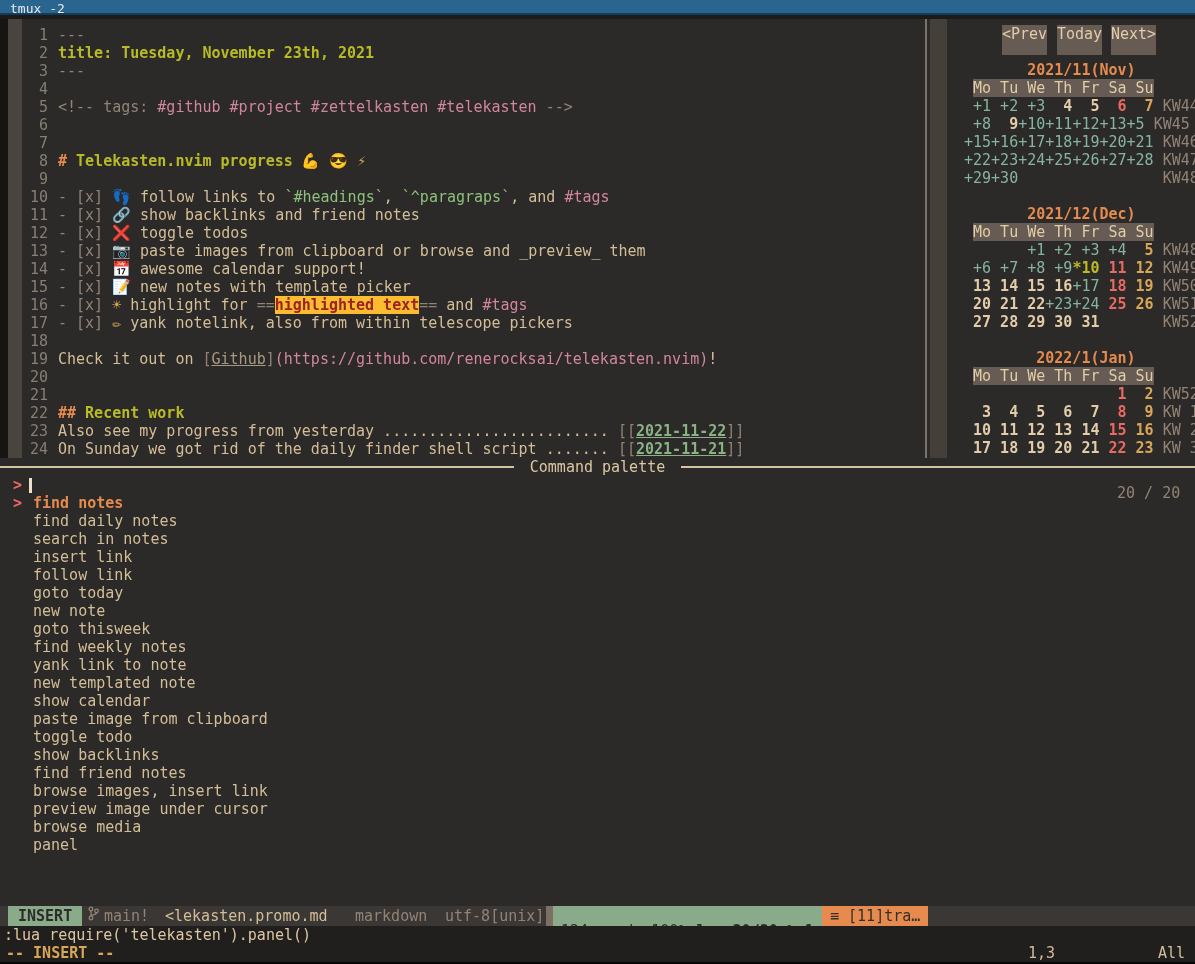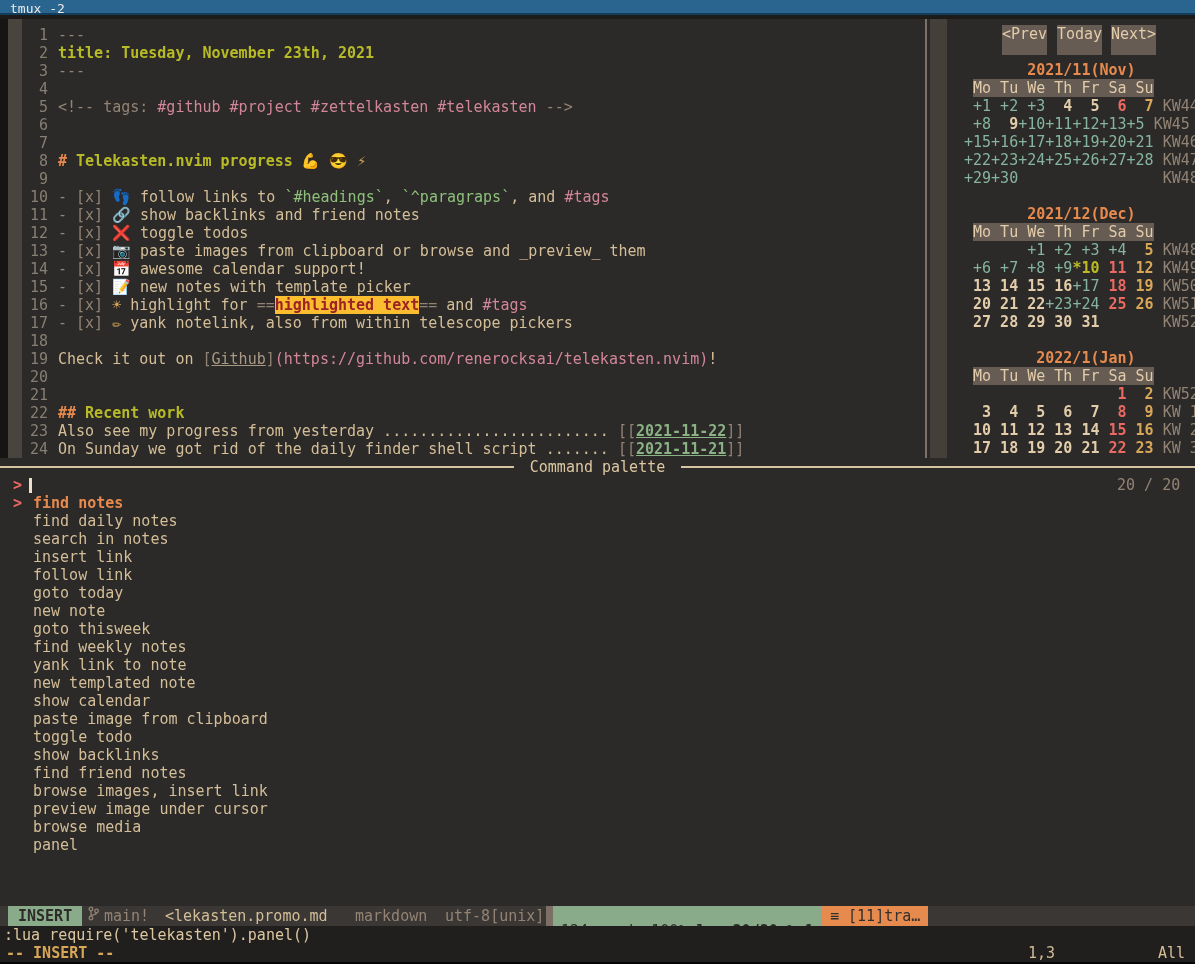--- a/index.html
+++ b/index.html
@@ -41,21 +41,21 @@
   .s-today{color:#bcbb26;font-weight:bold}
   .s-kw{color:#928374}
   
   .palette{position:absolute;left:0;top:439px;width:1195px;height:448px;background:#2b2a28;}
   .divider{display:flex;align-items:center;height:18px;}
   .divider .dline{flex:1;height:2px;background:#d5c4a1;}
   .divider .dtitle{margin:0 16px;color:#ddc7a1;}
   .prompt-row{position:relative;height:18px;}
   .pcaret{position:absolute;left:13px;color:#ea6962;font-weight:bold;}
   .cursor{position:absolute;left:29px;top:2px;width:3px;height:15px;background:#ece1c8;}
-  .pcounter{position:absolute;left:1117px;color:#928374;}
+  .pcounter{position:absolute;left:1117px;color:#928374;margin-top:8px;}
   .pitem{position:relative;height:18px;padding-left:33px;color:#d4be98;white-space:pre;}
   .pitem.sel{color:#e78a4e;font-weight:bold;}
   .pitem .icaret{position:absolute;left:13px;color:#ea6962;}
   
   .statusline{position:absolute;left:0;top:906px;width:1195px;height:20px;background:#3a3735;line-height:20px;}
   .statusline>span{position:absolute;top:0;height:20px;}
   .sl-mode{left:8px;padding:0 10px;background:#8aab8a;color:#2e2c2a;font-weight:bold;}
   .sl-branchicon{left:88px;width:12px;}
   .sl-branch{left:104px;color:#928374;}
   .sl-file{left:165px;color:#d4be98;}

